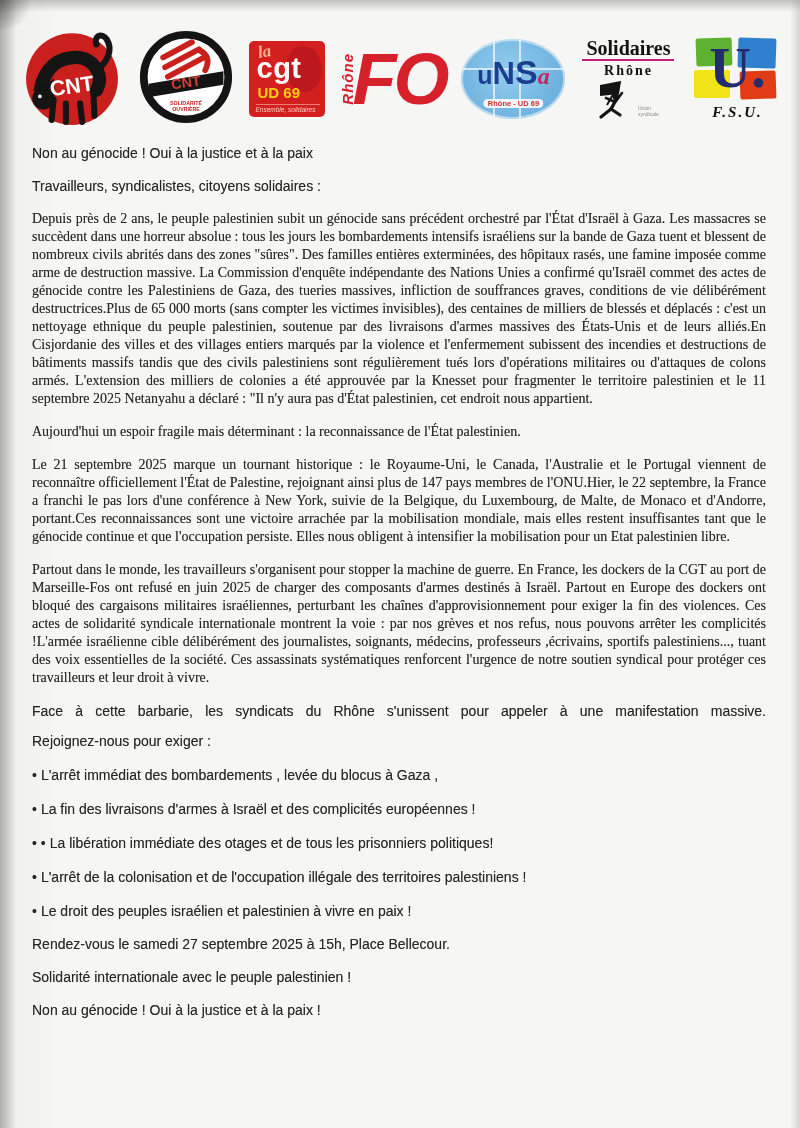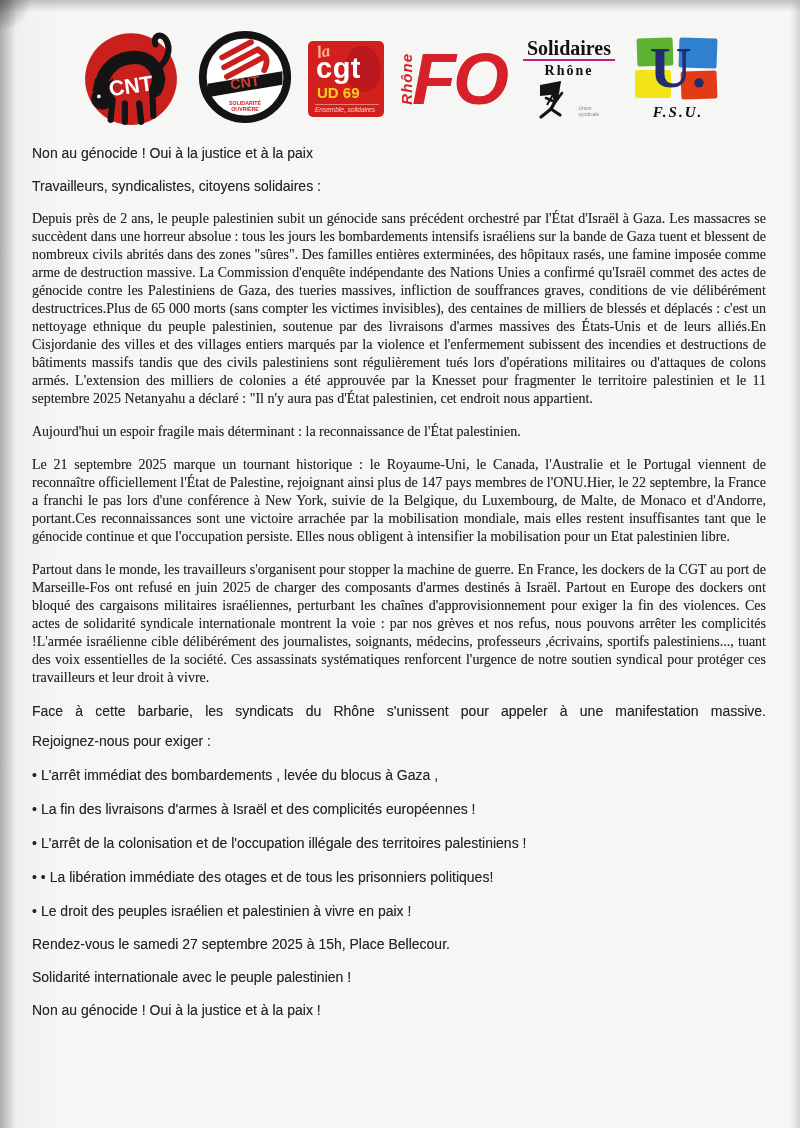--- a/index.html
+++ b/index.html
@@ -149,20 +149,29 @@
       <div class="cgt-word">cgt</div>
       <div class="cgt-ud">UD 69</div>
       <div class="cgt-tag">Ensemble, solidaires</div>
     </div>
 
     <div class="logo logo-fo">
       <span class="fo-region">Rhône</span>
       <span class="fo-word">FO</span>
     </div>
 
+    <div class="logo logo-unsa">
+      <div class="unsa-line unsa-v1"></div>
+      <div class="unsa-line unsa-v2"></div>
+      <div class="unsa-line unsa-h1"></div>
+      <div class="unsa-text">
+        <span class="unsa-u">u</span><span class="unsa-n">N</span><span class="unsa-s">S</span><span class="unsa-a">a</span>
+      </div>
+      <div class="unsa-sub">Rhône - UD 69</div>
+    </div>
 
     <div class="logo logo-sol">
       <div class="sol-name">Solidaires</div>
       <div class="sol-rule"></div>
       <div class="sol-region">Rhône</div>
       <div class="sol-figrow">
         <svg width="42" height="40" viewBox="0 0 40 40">
           <path d="M6,5 L27,1 L25,14 L6,16 Z" fill="#141414"></path>
           <line x1="26" y1="2" x2="13" y2="25" stroke="#141414" stroke-width="2"></line>
           <circle cx="22" cy="17" r="3.4" fill="#141414"></circle>
@@ -201,24 +210,24 @@
     <p class="stretch">Face à cette barbarie, les syndicats du Rhône s'unissent pour appeler à une manifestation massive.</p>
     <p style="margin-top:12px">Rejoignez-nous pour exiger :</p>
 
     <div class="demand">
       <span class="bullet">•</span><span>L'arrêt immédiat des bombardements , levée du blocus à Gaza ,</span>
     </div>
     <div class="demand">
       <span class="bullet">•</span><span>La fin des livraisons d'armes à Israël et des complicités européennes !</span>
     </div>
     <div class="demand">
+      <span class="bullet">• •</span><span>La libération immédiate des otages et de tous les prisonniers politiques!</span>
+    </div>
+    <div class="demand">
       <span class="bullet">•</span><span>L'arrêt de la colonisation et de l'occupation illégale des territoires palestiniens !</span>
-    </div>
-    <div class="demand">
-      <span class="bullet">• •</span><span>La libération immédiate des otages et de tous les prisonniers politiques!</span>
     </div>
     <div class="demand">
       <span class="bullet">•</span><span>Le droit des peuples israélien et palestinien à vivre en paix !</span>
     </div>
 
     <p class="closing">Rendez-vous le samedi 27 septembre 2025 à 15h, Place Bellecour.</p>
     <p class="closing">Solidarité internationale avec le peuple palestinien !</p>
     <p class="closing">Non au génocide ! Oui à la justice et à la paix !</p>
   </main>
 

